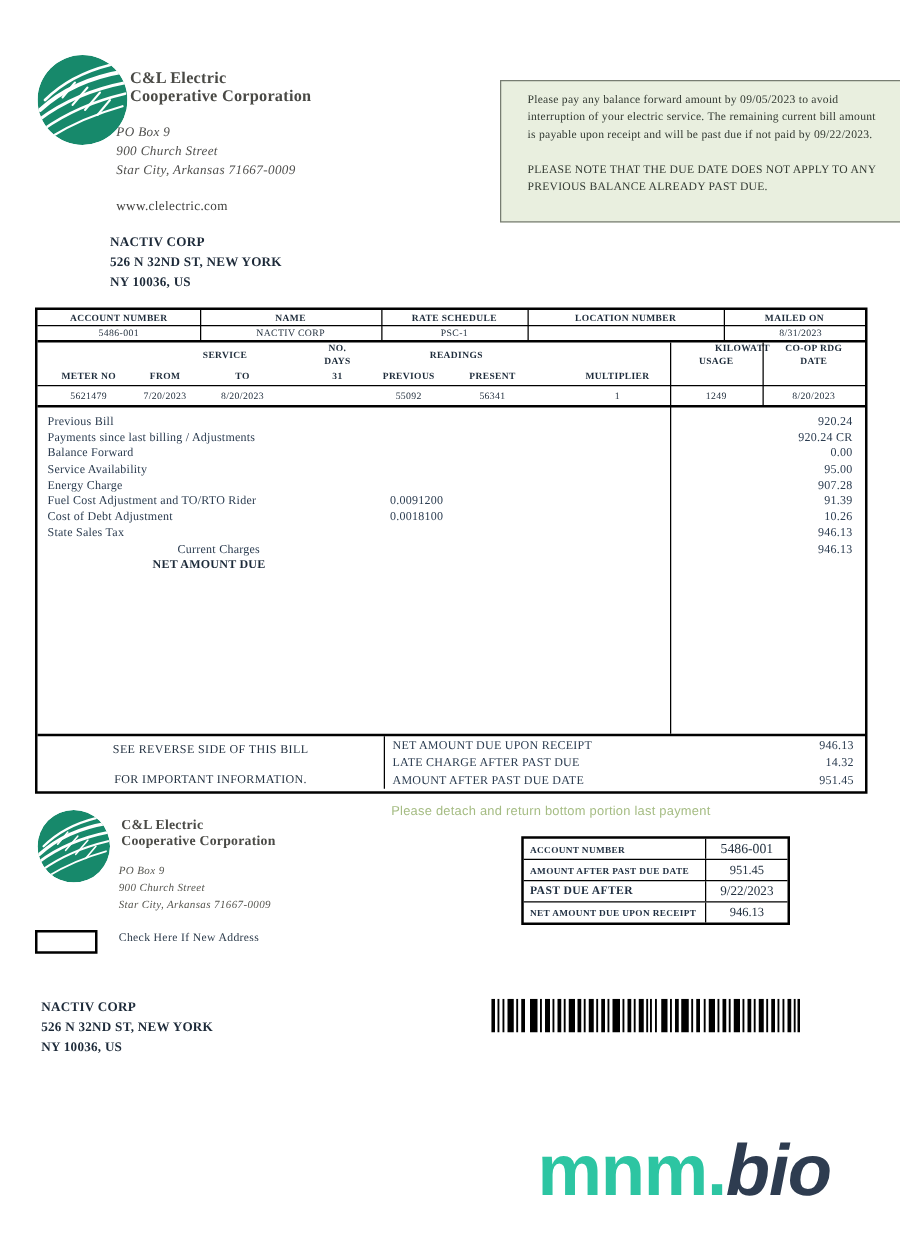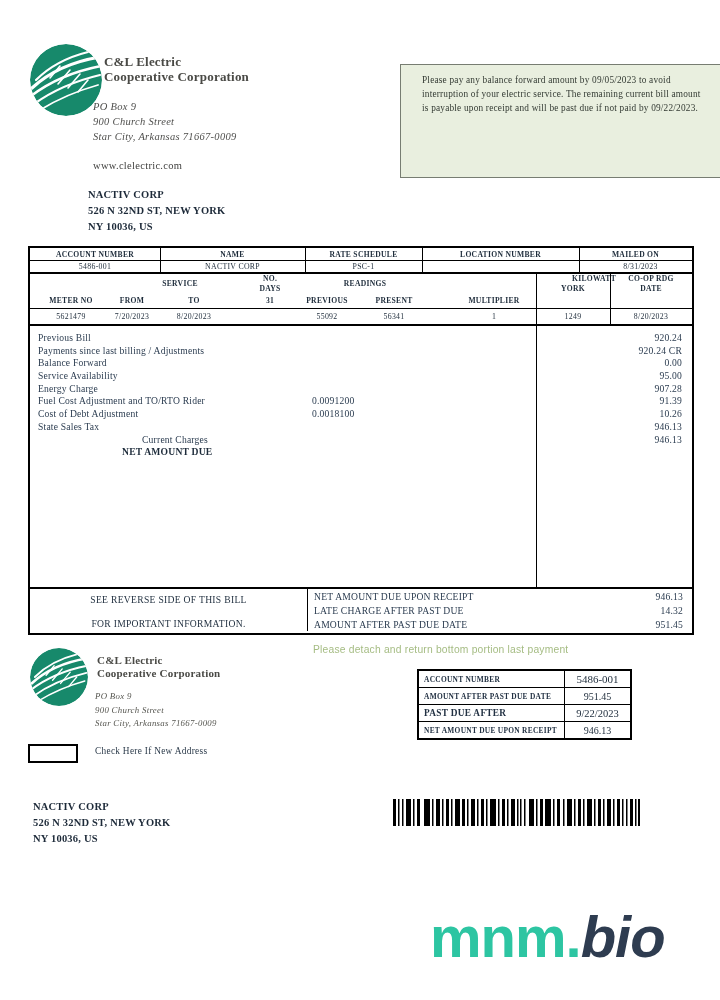--- a/index.html
+++ b/index.html
@@ -104,20 +104,21 @@
   <div class="website abs" style="left:93px;top:160px;">www.clelectric.com</div>
 
   <div class="recipient abs" style="left:88px;top:187px;">
     <div>NACTIV CORP</div>
     <div>526 N 32ND ST, NEW YORK</div>
     <div>NY 10036, US</div>
   </div>
 
   <div class="notice">
     <div class="p1">Please pay any balance forward amount by 09/05/2023 to avoid interruption of your electric service. The remaining current bill amount is payable upon receipt and will be past due if not paid by 09/22/2023.</div>
+    <div class="p2">PLEASE NOTE THAT THE DUE DATE DOES NOT APPLY TO ANY PREVIOUS BALANCE ALREADY PAST DUE.</div>
   </div>
 
   <div class="bill">
 
     <div class="cell" style="left:0;top:2px;width:130px;">ACCOUNT NUMBER</div>
     <div class="cell" style="left:130px;top:2px;width:145px;">NAME</div>
     <div class="cell" style="left:275px;top:2px;width:117px;">RATE SCHEDULE</div>
     <div class="cell" style="left:392px;top:2px;width:157px;">LOCATION NUMBER</div>
     <div class="cell" style="left:549px;top:2px;width:113px;">MAILED ON</div>
 
@@ -125,21 +126,21 @@
     <div class="cell val" style="left:130px;top:14px;width:145px;">NACTIV CORP</div>
     <div class="cell val" style="left:275px;top:14px;width:117px;">PSC-1</div>
     <div class="cell val" style="left:392px;top:14px;width:157px;"></div>
     <div class="cell val" style="left:549px;top:14px;width:123px;">8/31/2023</div>
 
     <div class="cell" style="left:60px;top:31px;width:180px;">SERVICE</div>
     <div class="cell" style="left:215px;top:26px;width:50px;">NO.</div>
     <div class="cell" style="left:215px;top:36px;width:50px;">DAYS</div>
     <div class="cell" style="left:270px;top:31px;width:130px;">READINGS</div>
     <div class="cell" style="left:506px;top:26px;width:74px;padding-left:36px;">KILOWATT</div>
-    <div class="cell" style="left:506px;top:36px;width:74px;">YORK</div>
+    <div class="cell" style="left:506px;top:36px;width:74px;">USAGE</div>
     <div class="cell" style="left:580px;top:26px;width:82px;">CO-OP RDG</div>
     <div class="cell" style="left:580px;top:36px;width:82px;">DATE</div>
 
     <div class="cell" style="left:6px;top:48px;width:70px;">METER NO</div>
     <div class="cell" style="left:72px;top:48px;width:60px;">FROM</div>
     <div class="cell" style="left:134px;top:48px;width:60px;">TO</div>
     <div class="cell" style="left:215px;top:48px;width:50px;">31</div>
     <div class="cell" style="left:262px;top:48px;width:70px;">PREVIOUS</div>
     <div class="cell" style="left:330px;top:48px;width:68px;">PRESENT</div>
     <div class="cell" style="left:424px;top:48px;width:80px;">MULTIPLIER</div>

